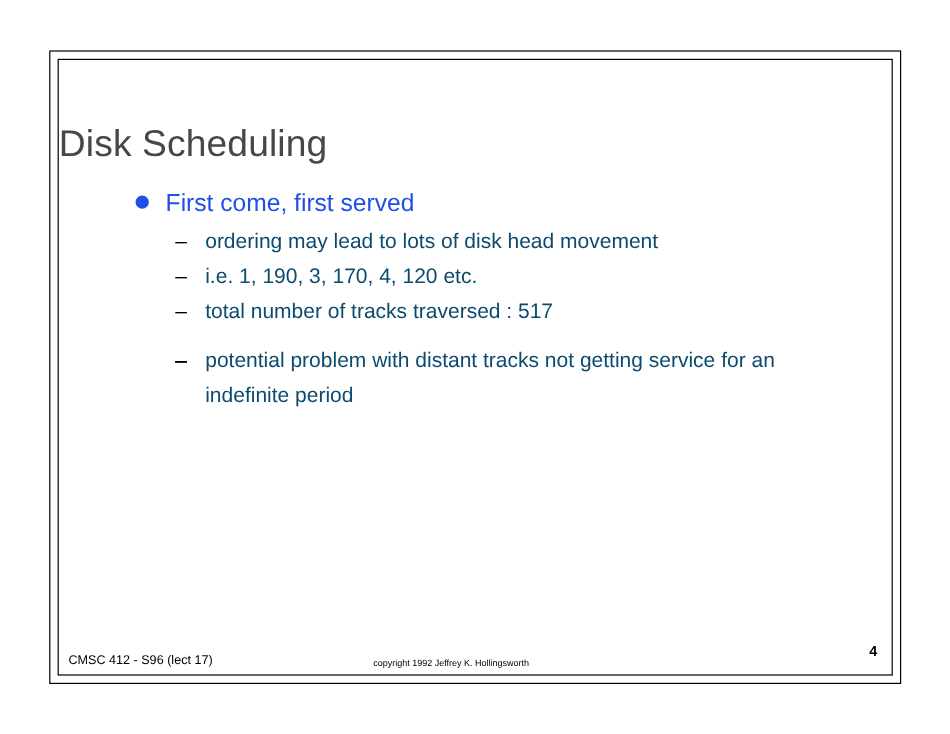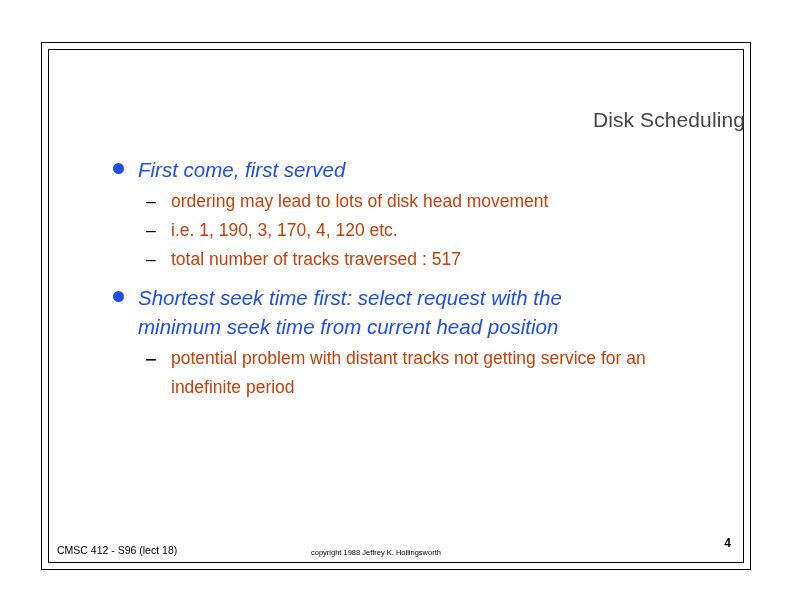--- a/index.html
+++ b/index.html
@@ -36,42 +36,41 @@
     box-sizing: border-box;
     background: #ffffff;
   }
 
   
   .slide-title {
     position: absolute;
     left: 0;
     top: 52px;
     width: 696px;
-    text-align: right;
-    font-size: 21px;
+    text-align: left;
+    font-size: 31px;
     line-height: 36px;
     color: #474747;
     letter-spacing: 0.1px;
     white-space: nowrap;
   }
 
   
   .content {
     position: absolute;
     left: 0;
     top: 105px;
     width: 696px;
   }
 
   
   .bullet-l1 {
     position: relative;
     padding-left: 89px;
     margin: 0 0 2px 0;
-    font-style: italic;
   }
   .bullet-dot {
     position: absolute;
     left: 64px;
     top: 8px;
     width: 11px;
     height: 11px;
     border-radius: 50%;
     background: #1f4fe8;
   }
@@ -98,21 +97,21 @@
     left: 97px;
     top: 0;
     font-size: 17.5px;
     line-height: 29px;
     color: #000000;
   }
   .bullet-l2-text {
     display: block;
     font-size: 17.5px;
     line-height: 29px;
-    color: #c2410c;
+    color: #0c4a6e;
     max-width: 544px;
   }
 
   .gap-between-groups { height: 9px; }
 
   
   .footer-left {
     position: absolute;
     left: 8px;
     bottom: 5px;
@@ -166,39 +165,35 @@
         <span class="bullet-l2-text">i.e.  1, 190, 3, 170, 4, 120 etc.</span>
       </div>
       <div class="bullet-l2">
         <span class="dash-mark">–</span>
         <span class="bullet-l2-text">total number of tracks traversed : 517</span>
       </div>
     </div>
 
     <div class="gap-between-groups"></div>
 
-    <div class="bullet-l1">
-      <span class="bullet-dot"></span>
-      <span class="bullet-l1-text">Shortest seek time first: select request with the minimum seek time from current head position</span>
-    </div>
     <div class="sub-list">
       <div class="bullet-l2">
         <span class="dash-mark">–</span>
       </div>
       <div class="bullet-l2">
         <span class="dash-mark">–</span>
       </div>
       <div class="bullet-l2">
         <span class="dash-mark">–</span>
       </div>
       <div class="bullet-l2">
         <span class="dash-mark">–</span>
         <span class="bullet-l2-text">potential problem with distant tracks not getting service for an indefinite period</span>
       </div>
     </div>
 
   </div>
 
-  <div class="footer-left">CMSC 412 - S96  (lect 18)</div>
-  <div class="footer-center">copyright 1988 Jeffrey K. Hollingsworth</div>
+  <div class="footer-left">CMSC 412 - S96  (lect 17)</div>
+  <div class="footer-center">copyright 1992 Jeffrey K. Hollingsworth</div>
   <div class="footer-page">4</div>
 
 </div>
 
 </body></html>

